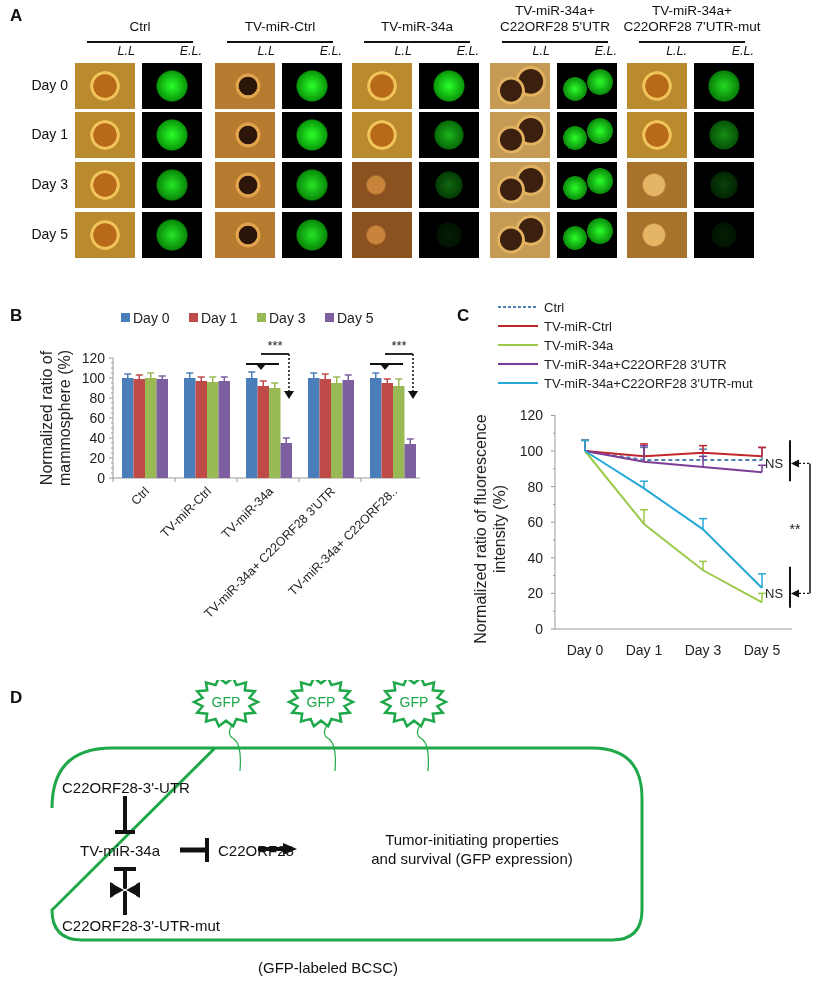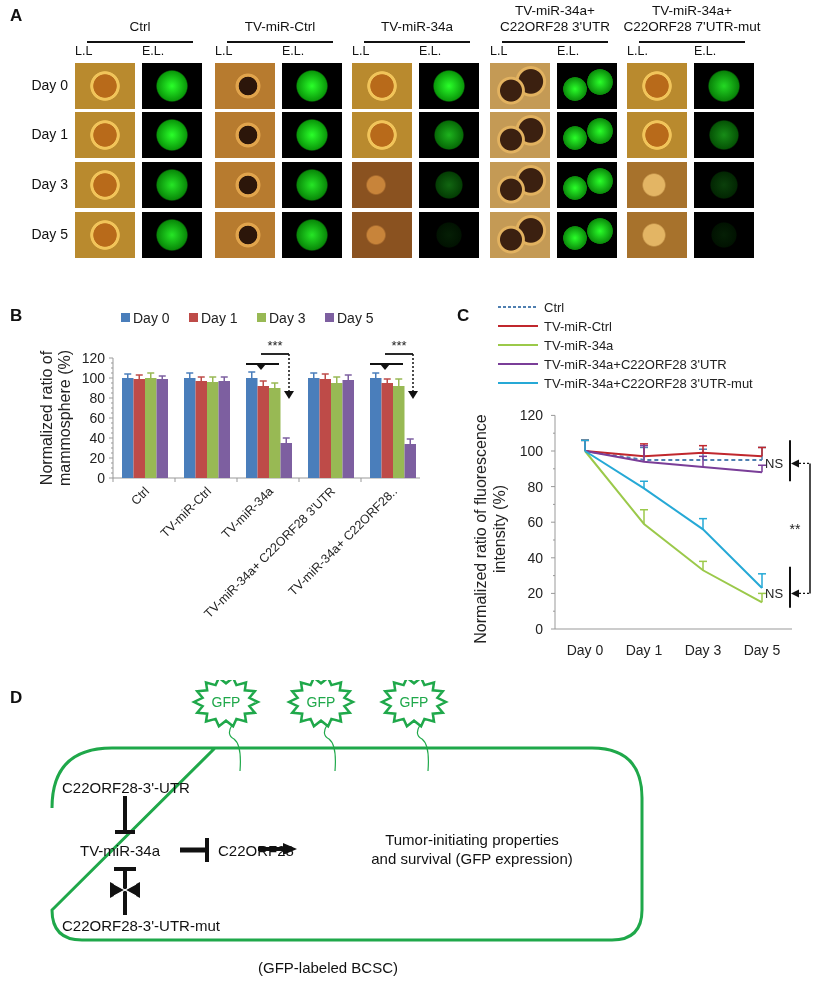--- a/index.html
+++ b/index.html
@@ -1,21 +1,21 @@
 <!DOCTYPE html>
 <html><head>
 <meta charset="utf-8">
 <style>
   html,body{margin:0;padding:0;background:#fff;}
   body{width:818px;height:984px;position:relative;overflow:hidden;font-family:"Liberation Sans",sans-serif;color:#111;}
   .abs{position:absolute;}
   .panel-letter{position:absolute;font-weight:bold;font-size:17px;color:#111;}
   .grp-title{position:absolute;font-size:13.5px;text-align:center;line-height:15px;white-space:nowrap;}
   .grp-rule{position:absolute;height:1.5px;background:#111;}
-  .sub-lbl{position:absolute;font-size:12.5px;text-align:left;}
+  .sub-lbl{position:absolute;font-size:12.5px;text-align:right;font-style:italic;}
   .row-lbl{position:absolute;font-size:14px;text-align:right;width:60px;}
   .tile{position:absolute;width:60px;height:46px;overflow:hidden;}
   .ll{background:radial-gradient(circle at 50% 50%, #b86a1a 0 30%, #f1c45a 32% 38%, #b98a2e 40% 100%);}
   .el{background:#000;}
   .blob{position:absolute;border-radius:50%;}
   svg text{font-family:"Liberation Sans",sans-serif;}
 </style>
 </head>
 <body>
 
@@ -80,21 +80,21 @@
     </div>
     <div class="tile ll" style="left: 352px; top: 162px; background: radial-gradient(circle at 40% 50%, rgb(200, 132, 58) 0px, rgb(200, 132, 58) 20%, rgb(138, 82, 32) 24%, rgb(138, 82, 32) 100%);"></div>
     <div class="tile el" style="left: 419px; top: 162px;">
       <div class="blob" style="left: 15.8px; top: 8.8px; width: 28.4px; height: 28.4px; opacity: 0.4; background: radial-gradient(circle, rgb(42, 255, 42), rgb(10, 154, 10) 65%, transparent 72%);"></div>
     </div>
     <div class="tile ll" style="left: 352px; top: 212px; background: radial-gradient(circle at 40% 50%, rgb(200, 132, 58) 0px, rgb(200, 132, 58) 20%, rgb(138, 82, 32) 24%, rgb(138, 82, 32) 100%);"></div>
     <div class="tile el" style="left: 419px; top: 212px;">
       <div class="blob" style="left: 16.64px; top: 9.64px; width: 26.72px; height: 26.72px; opacity: 0.12; background: radial-gradient(circle, rgb(42, 255, 42), rgb(10, 154, 10) 65%, transparent 72%);"></div>
     </div>
     <div class="grp-title" style="left: 460px; width: 190px; top: 3px;">TV-miR-34a+</div>
-    <div class="grp-title" style="left: 460px; width: 190px; top: 19px;">C22ORF28 3'UTR</div>
+    <div class="grp-title" style="left: 460px; width: 190px; top: 19px;">C22ORF28 5'UTR</div>
     <div class="grp-rule" style="left: 502px; width: 106px; top: 41px;"></div>
     <div class="sub-lbl" style="left: 490px; width: 60px; top: 44px;">L.L</div>
     <div class="sub-lbl" style="left: 557px; width: 60px; top: 44px;">E.L.</div>
     <div class="tile ll" style="left: 490px; top: 63px; background: radial-gradient(circle at 35% 60%, rgb(59, 32, 16) 0px, rgb(59, 32, 16) 22%, rgb(226, 178, 96) 24%, rgb(226, 178, 96) 28%, transparent 30%), radial-gradient(circle at 68% 40%, rgb(59, 32, 16) 0px, rgb(59, 32, 16) 24%, rgb(226, 178, 96) 26%, rgb(226, 178, 96) 30%, rgb(196, 154, 85) 32%, rgb(196, 154, 85) 100%);"></div>
     <div class="tile el" style="left: 557px; top: 63px;">
       <div class="blob" style="left: 6px; top: 14px; width: 24px; height: 24px; background: radial-gradient(circle, rgb(42, 255, 42), rgb(10, 138, 10) 70%, transparent 72%);"></div>
       <div class="blob" style="left: 30px; top: 6px; width: 26px; height: 26px; background: radial-gradient(circle, rgb(42, 255, 42), rgb(10, 138, 10) 70%, transparent 72%);"></div>
     </div>
     <div class="tile ll" style="left: 490px; top: 112px; background: radial-gradient(circle at 35% 60%, rgb(59, 32, 16) 0px, rgb(59, 32, 16) 22%, rgb(226, 178, 96) 24%, rgb(226, 178, 96) 28%, transparent 30%), radial-gradient(circle at 68% 40%, rgb(59, 32, 16) 0px, rgb(59, 32, 16) 24%, rgb(226, 178, 96) 26%, rgb(226, 178, 96) 30%, rgb(196, 154, 85) 32%, rgb(196, 154, 85) 100%);"></div>
     <div class="tile el" style="left: 557px; top: 112px;">

